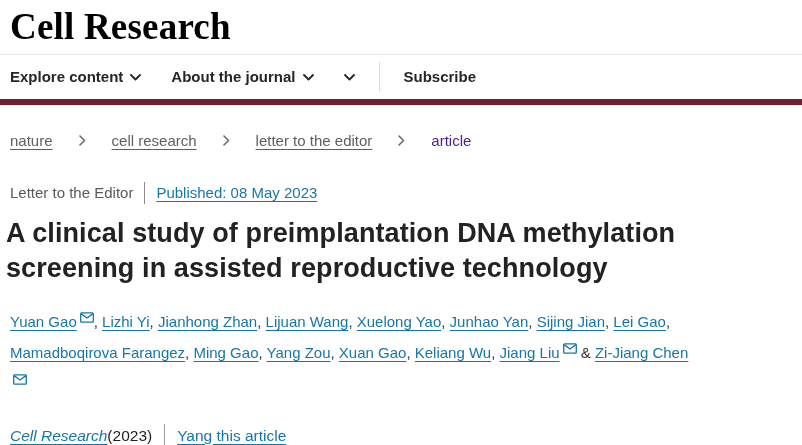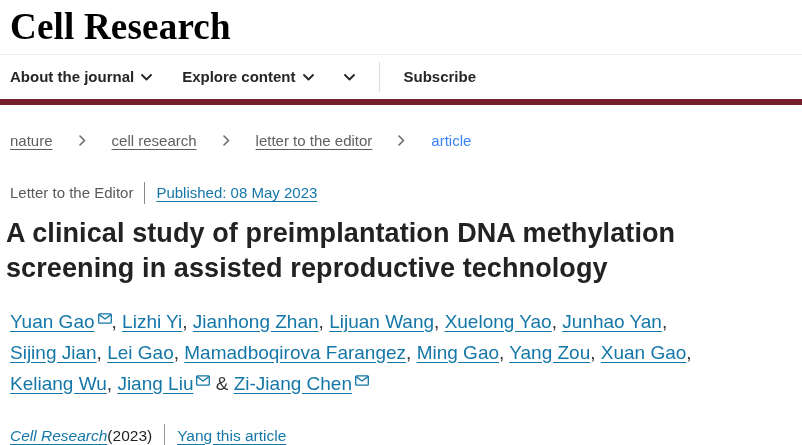--- a/index.html
+++ b/index.html
@@ -59,21 +59,21 @@
     gap: 26px;
     padding: 27px 0 0 10px;
     font-size: 15px;
   }
   .crumb-link {
     color: #5f5f5f;
     text-decoration: underline;
     text-underline-offset: 3px;
     cursor: pointer;
   }
-  .crumb-current { color: #3b82f6; }
+  .crumb-current { color: #4c1d95; }
   .crumb-chev { display: inline-block; margin-top: 1px; }
 
   
   .article-meta {
     display: flex;
     align-items: center;
     padding: 33px 0 0 10px;
     font-size: 15px;
   }
   .article-type { color: #595959; }
@@ -95,21 +95,21 @@
     font-size: 27px;
     line-height: 35px;
     font-weight: 700;
     color: #222222;
     letter-spacing: 0.1px;
   }
 
   .authors {
     max-width: 700px;
     padding: 20px 0 0 10px;
-    font-size: 19px;
+    font-size: 15px;
     line-height: 31px;
     color: #333333;
   }
   .author-link {
     text-decoration: underline;
     text-underline-offset: 3px;
     cursor: pointer;
     white-space: nowrap;
   }
   .author-sep { color: #333333; }
@@ -150,27 +150,27 @@
 <body>
 
 <header>
   <div class="logo-row">
     <span class="logo">Cell Research</span>
   </div>
   <div class="logo-divider"></div>
 
   <nav class="main-nav">
     <a class="nav-item">
-      <span>About the journal</span>
+      <span>Explore content</span>
       <svg class="chev" width="11" height="7" viewBox="0 0 11 7">
           <polyline points="1,1 5.5,5.5 10,1" fill="none" stroke="#262626" stroke-width="1.8" stroke-linecap="round" stroke-linejoin="round"></polyline>
         </svg>
     </a>
     <a class="nav-item">
-      <span>Explore content</span>
+      <span>About the journal</span>
       <svg class="chev" width="11" height="7" viewBox="0 0 11 7">
           <polyline points="1,1 5.5,5.5 10,1" fill="none" stroke="#262626" stroke-width="1.8" stroke-linecap="round" stroke-linejoin="round"></polyline>
         </svg>
     </a>
     <a class="nav-item">
       <svg class="chev" width="11" height="7" viewBox="0 0 11 7">
           <polyline points="1,1 5.5,5.5 10,1" fill="none" stroke="#262626" stroke-width="1.8" stroke-linecap="round" stroke-linejoin="round"></polyline>
         </svg>
     </a>
     <span class="nav-divider"></span>

